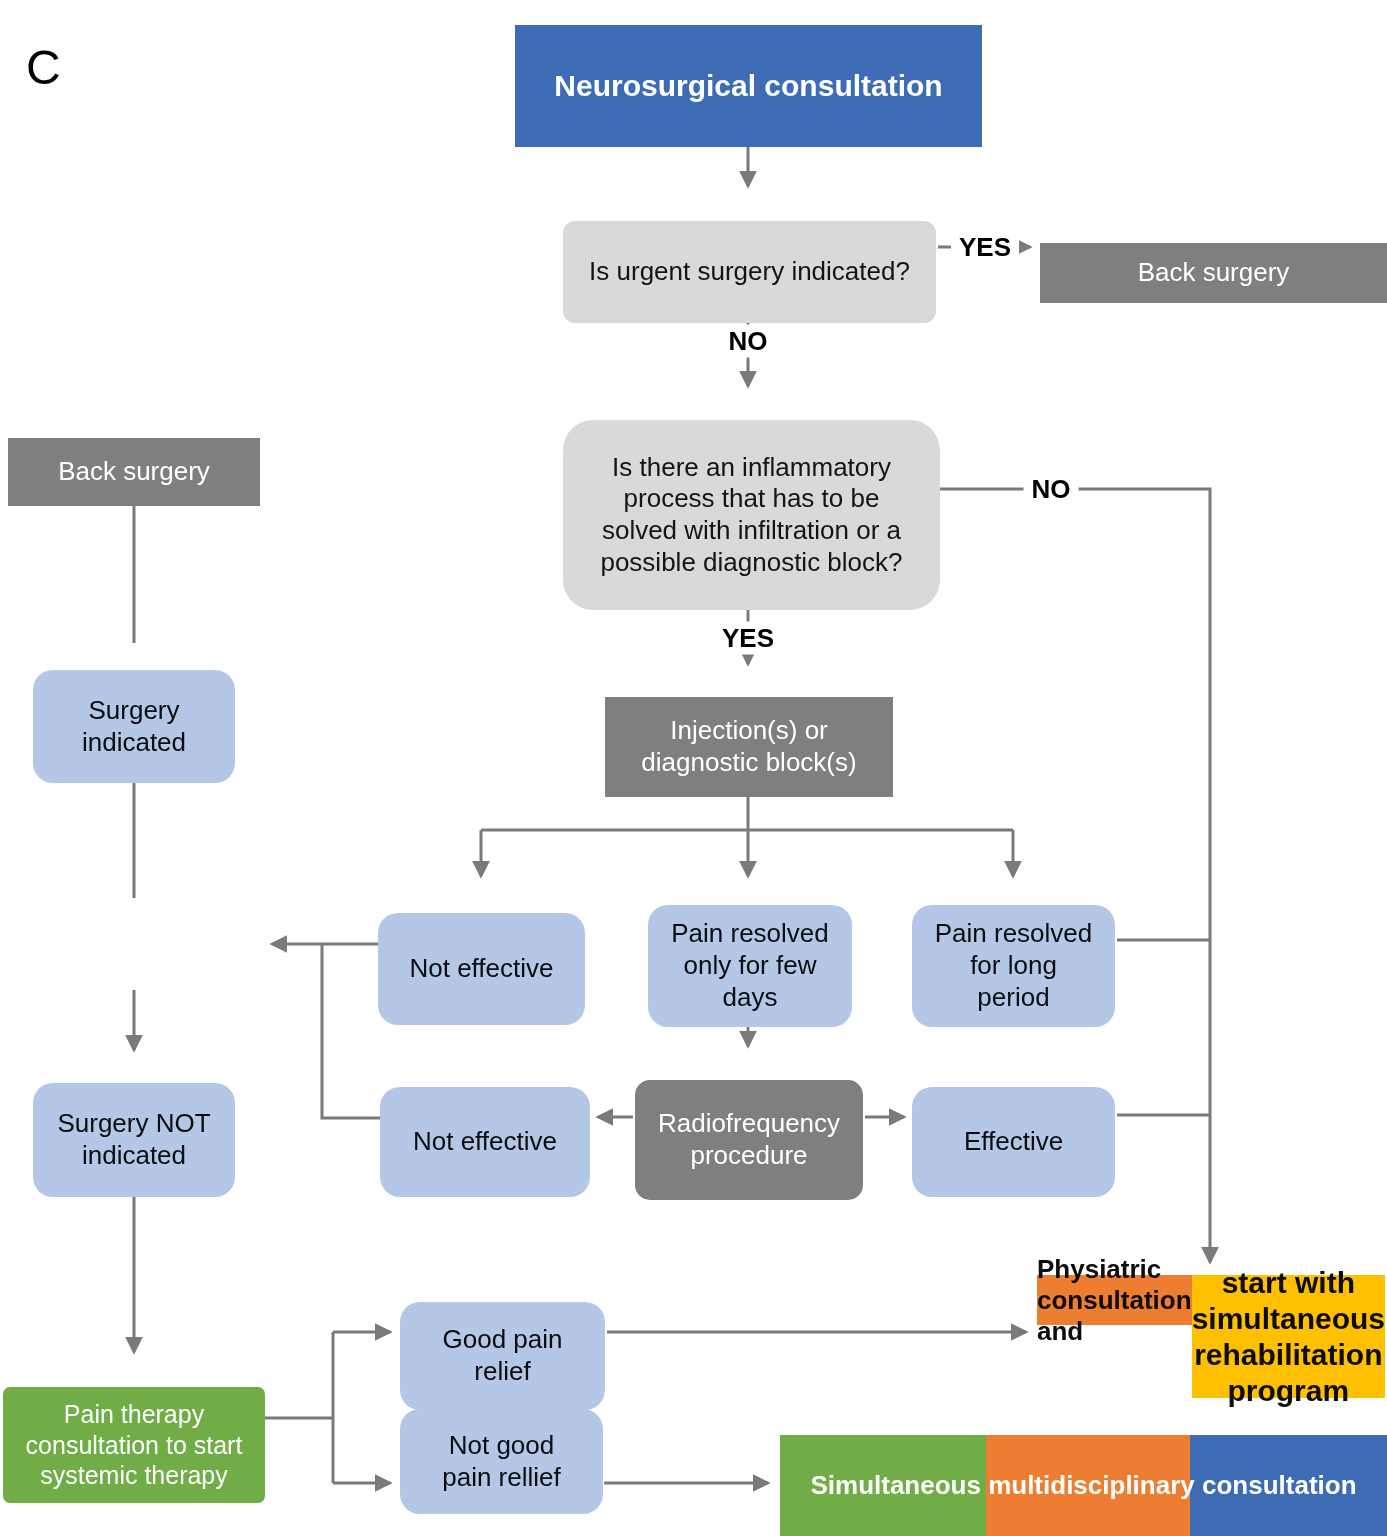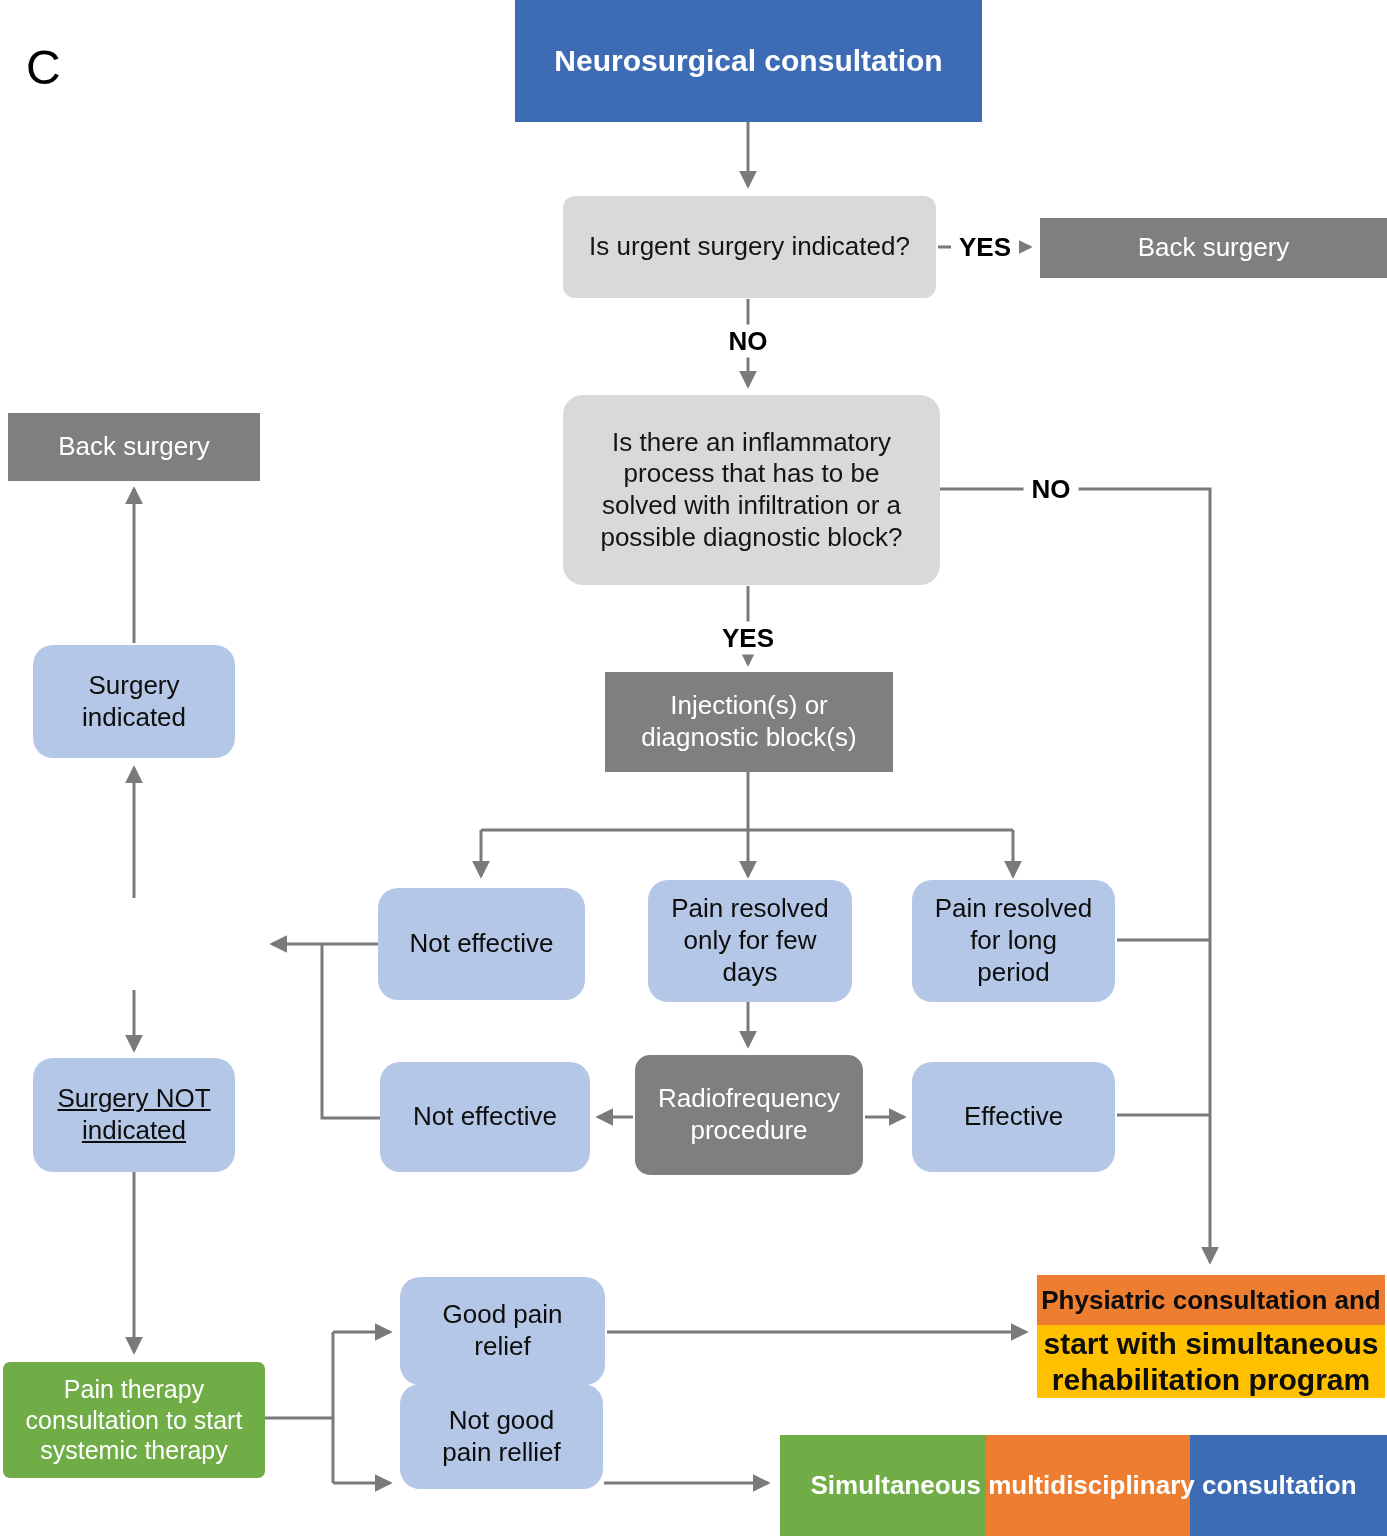--- a/index.html
+++ b/index.html
@@ -27,44 +27,45 @@
   .node{
     position:absolute;
     display:flex;
     align-items:center;
     justify-content:center;
     text-align:center;
     box-sizing:border-box;
     font-size:26px;
     line-height:1.22;
     color:#111;
+    margin-top:25px;
   }
   .node .label{white-space:pre-line;}
   .blue-solid{background:#3d6cb4;color:#ffffff;font-weight:700;font-size:30px;}
   .gray-light{background:#d9d9d9;border-radius:12px;color:#141414;}
-  .round-lg{border-radius:20px;}
+  .round-lg{border-radius:30px;}
   .gray-dark{background:#7f7f7f;color:#ffffff;}
   .round-md{border-radius:22px;}
   .light-blue{background:#b4c7e7;border-radius:20px;color:#0d0d0d;}
   .green-solid{background:#70ad47;color:#ffffff;font-size:25px;border-radius:7px;}
   .edge-label{
     position:absolute;
     transform:translate(-50%,-50%);
     background:#ffffff;
     font-weight:700;
     font-size:26px;
     color:#000;
     padding:1px 8px;
     white-space:nowrap;
   }
   
   .phys{
     position:absolute;
     display:flex;
-    flex-direction:column;
+    flex-direction:row;
     box-sizing:border-box;
   }
   .phys-top{
     background:#ed7d31;
     height:50px;
     display:flex;align-items:center;justify-content:center;
     font-size:26px;color:#0d0d0d;font-weight:600;
   }
   .phys-bottom{
     background:#ffc000;
@@ -212,21 +213,21 @@
   <div class="node gray-dark" style="left:8px;top:413px;width:252px;height:68px;">
     <span class="label">Back surgery</span>
   </div>
 
   <div class="node light-blue" style="left:33px;top:645px;width:202px;height:113px;">
     <span class="label">Surgery
 indicated</span>
   </div>
 
 
-  <div class="node light-blue" style="left:33px;top:1058px;width:202px;height:114px;text-decoration:underline;">
+  <div class="node light-blue" style="left:33px;top:1058px;width:202px;height:114px;">
     <span class="label">Surgery NOT
 indicated</span>
   </div>
 
   <div class="node green-solid" style="left:3px;top:1362px;width:262px;height:116px;">
     <span class="label">Pain therapy
 consultation to start
 systemic therapy</span>
   </div>
 

